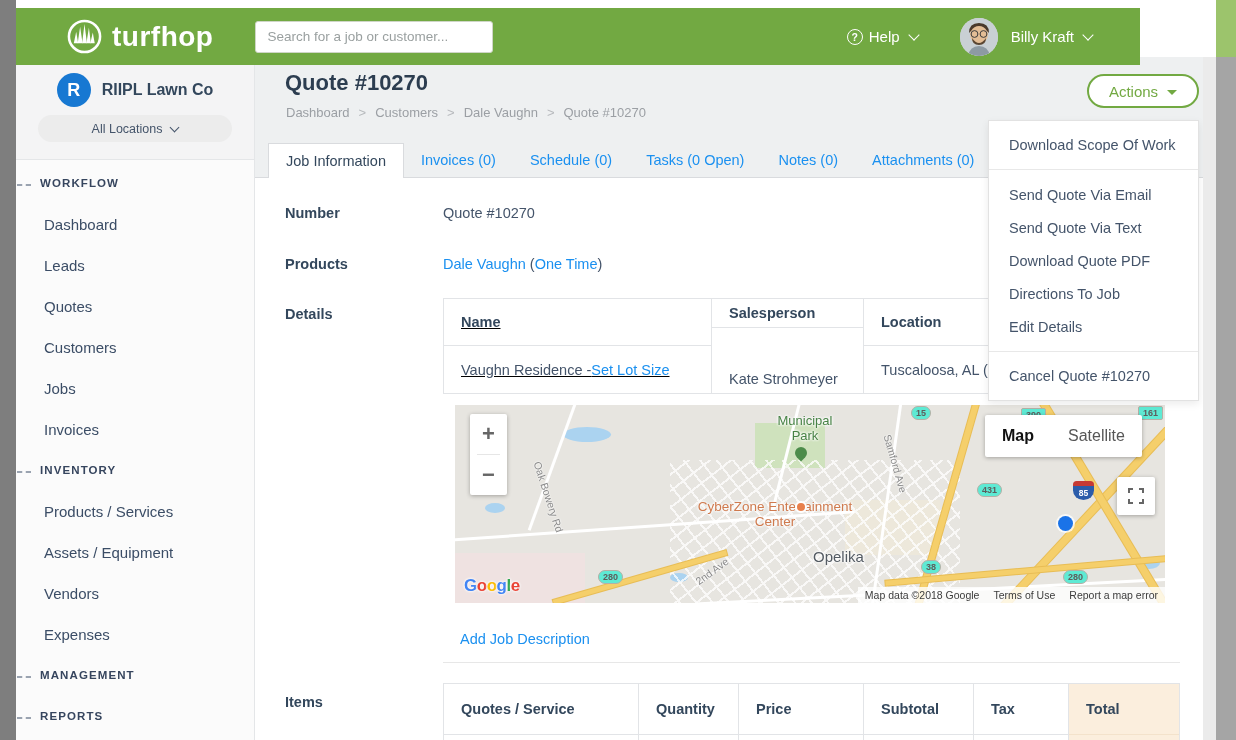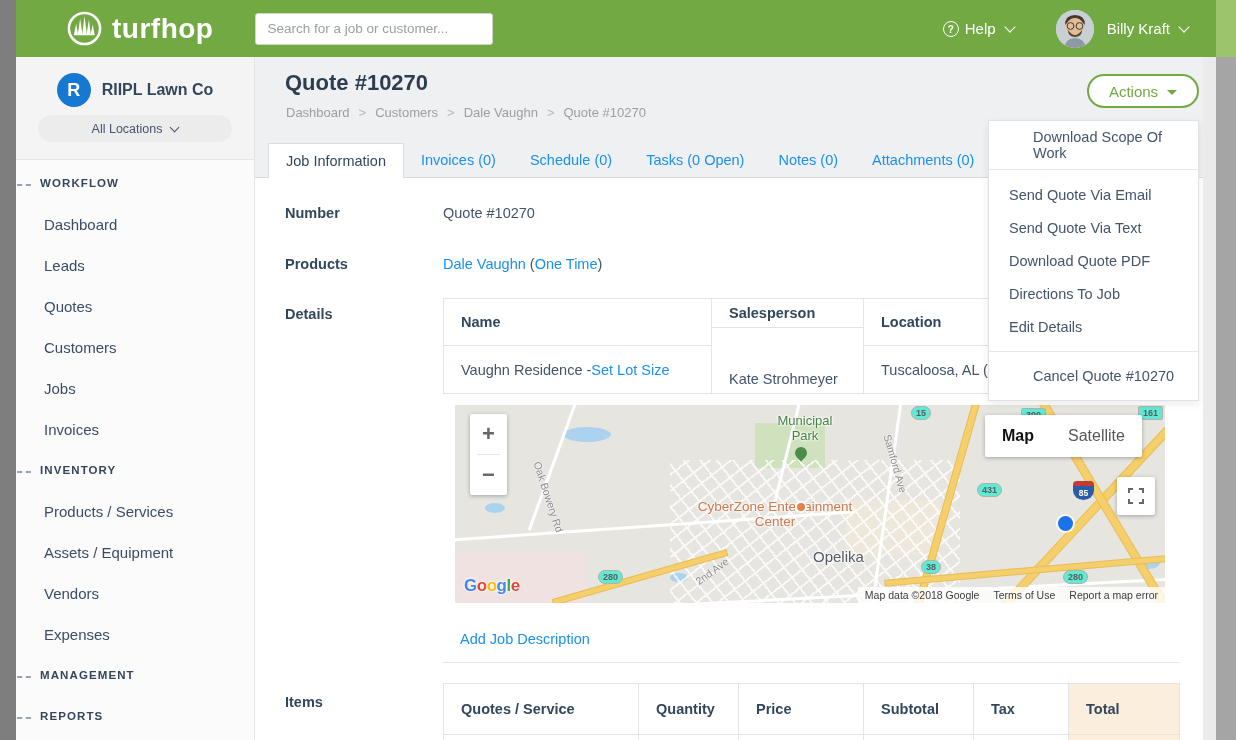--- a/index.html
+++ b/index.html
@@ -7,21 +7,21 @@
   body { position:relative; font-family:"Liberation Sans", sans-serif; background:#fff; }
   .abs { position:absolute; }
 
   
   #left-strip { left:0; top:0; width:16px; height:740px; background:#7e7e7e; }
   #outer-scroll { left:1216px; top:0; width:20px; height:740px; background:#a5a5a5; z-index:300; }
   #outer-scroll .top-seg { position:absolute; left:0; top:0; width:20px; height:57px; background:#9cc46c; }
   #inner-track { left:1203px; top:57px; width:13px; height:683px; background:#ebebeb; z-index:250; }
 
   
-  #navbar { left:16px; top:0; width:1220px; height:57px; background:#72a942; display:flex; align-items:center; z-index:20; }
+  #navbar { left:16px; top:8px; width:1124px; height:57px; background:#72a942; display:flex; align-items:center; z-index:20; }
   .brand { display:flex; align-items:center; margin-left:50px; }
   .brand svg { width:37px; height:37px; }
   .brand-name { color:#fff; font-size:28px; font-weight:bold; letter-spacing:0.5px; margin-left:9px; }
   #nav-search { margin-left:42px; width:238px; height:32px; border:1px solid #cfd6c7; border-radius:3px; padding:0 11px; font-size:13.5px; color:#333; font-family:"Liberation Sans",sans-serif; outline:none; }
   #nav-search::placeholder { color:#9aa0a0; }
   .nav-right { margin-left:auto; display:flex; align-items:center; margin-right:48px; color:#fff; }
   .help-group { display:flex; align-items:center; cursor:pointer; }
   .q-circle { width:16px; height:16px; border:1.4px solid #fff; border-radius:50%; font-size:10.5px; display:flex; align-items:center; justify-content:center; font-weight:bold; }
   .help-label { font-size:15px; margin-left:6px; }
   .chev { width:8px; height:8px; border-right:1.6px solid #fff; border-bottom:1.6px solid #fff; transform:rotate(45deg); margin-left:10px; margin-top:-4px; }
@@ -102,21 +102,21 @@
   .icol + .icol { border-left:1px solid #e2e4e7; }
   .ihead { height:51px; border-bottom:1px solid #e2e4e7; display:flex; align-items:center; padding-left:17px; font-weight:600; color:#33475c; font-size:14.5px; white-space:nowrap; }
   .istub { height:14px; }
   .icol.total { background:#fbeedd; }
 
   
   #actions-btn { left:1087px; top:74px; width:112px; height:34px; border:2px solid #72a942; border-radius:17px; background:#fff; color:#72a942; font-size:15px; display:flex; align-items:center; justify-content:center; cursor:pointer; z-index:210; }
   .caret { width:0; height:0; border-left:5px solid transparent; border-right:5px solid transparent; border-top:5px solid #72a942; margin-left:9px; margin-top:2px; }
   #actions-menu { left:988px; top:120px; width:211px; background:#fff; border:1px solid #e2e2e2; box-shadow:0 3px 8px rgba(0,0,0,.08); z-index:220; }
   .menu-item { padding-left:20px; font-size:14.5px; color:#44546a; cursor:pointer; display:flex; align-items:center; }
-  .mi-lg { height:48px;margin-left:24px; }
+  .mi-lg { height:48px; }
   .mi-sm { height:33px; }
   .menu-div { border-top:1px solid #e8e8e8; }
   .menu-gap { height:8px; }
 </style>
 </head>
 <body>
 
 <div class="abs" id="left-strip"></div>
 
 <div class="abs" id="navbar">
@@ -206,21 +206,21 @@
     <div class="f-value" style="top:27px;">Quote #10270</div>
 
     <div class="f-label" style="top:78px;">Products</div>
     <div class="f-value" style="top:78px;">
       <a class="blue">Dale Vaughn</a>
       <span>(</span><a class="blue">One Time</a><span>)</span>
     </div>
 
     <div class="f-label" style="top:128px;">Details</div>
     <div class="dtable">
-      <div class="dcol" style="width:267px;">
+      <div class="dcol" style="width:267px;text-decoration:underline;">
         <div class="dhead">Name</div>
         <div class="dcell">
           <span>Vaughn Residence - </span>
             <a class="blue">Set Lot Size</a>
         </div>
       </div>
       <div class="dcol" style="width:152px;gap:36px;">
         <div class="dhead">Salesperson</div>
         <div class="dcell">Kate Strohmeyer</div>
       </div>

